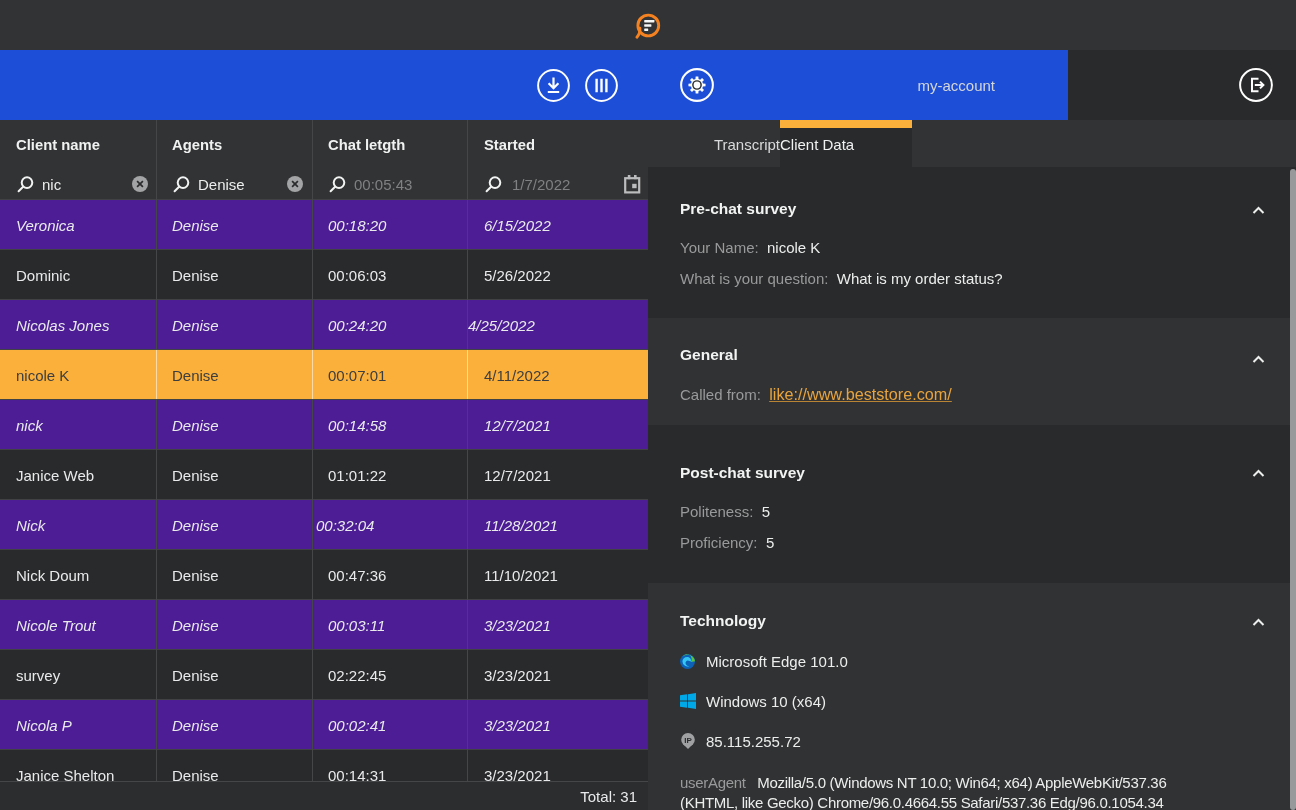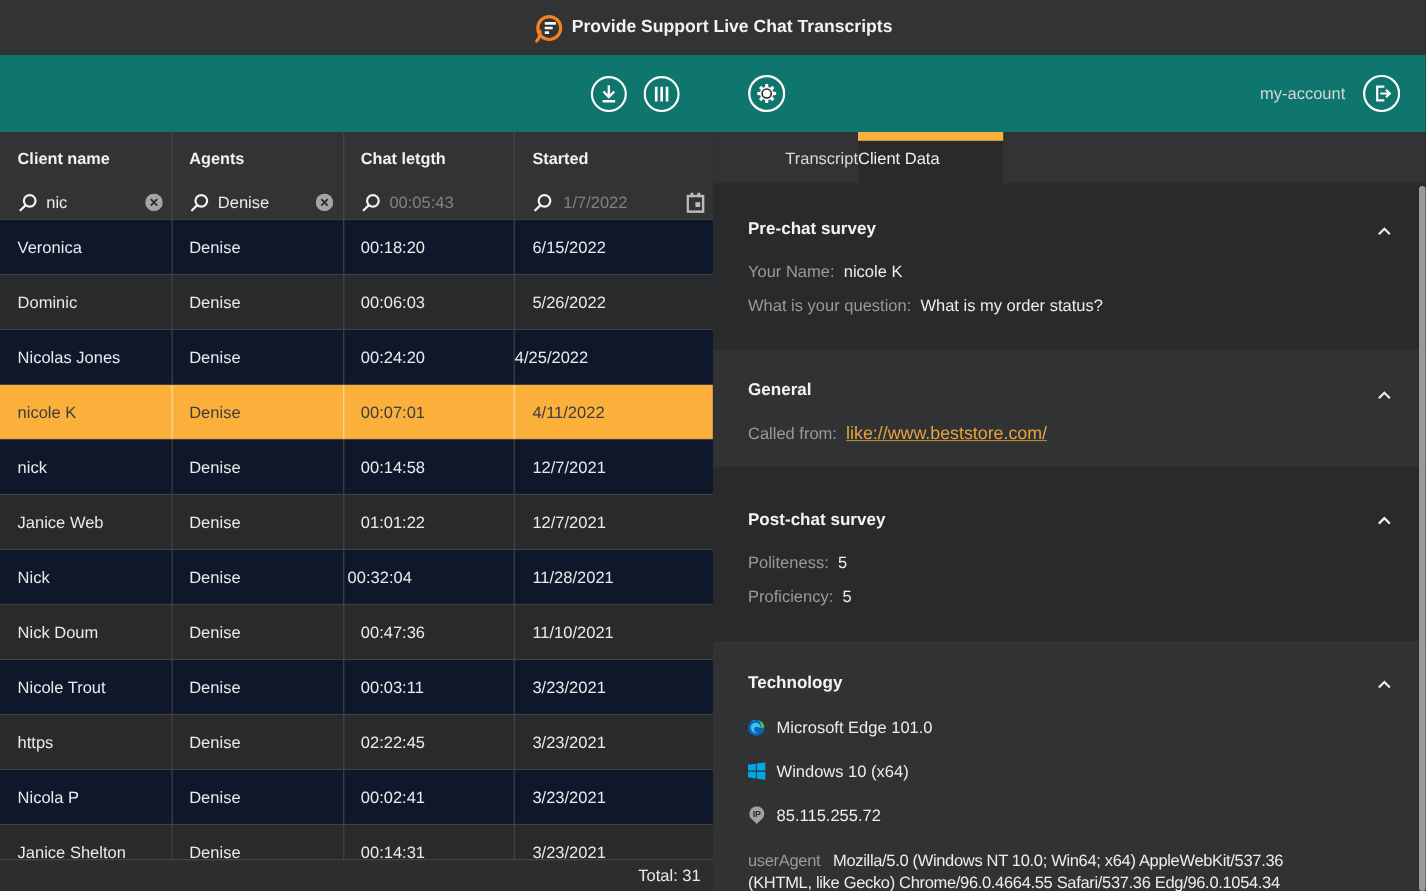--- a/index.html
+++ b/index.html
@@ -2,29 +2,29 @@
 <html><head>
 <meta charset="utf-8">
 <style>
 * { margin:0; padding:0; box-sizing:border-box; }
 html,body { width:1296px; height:810px; overflow:hidden; background:#292A2B;
   font-family:"Liberation Sans", sans-serif; }
 .abs { position:absolute; }
 #appbar { position:absolute; left:0; top:0; width:1296px; height:50px; background:#323334;
   display:flex; align-items:center; justify-content:center; gap:7px; }
 #appbar .title { color:#f2f3f3; font-size:16px; font-weight:bold; }
-#toolbar { position:absolute; left:0; top:50px; width:1296px; height:70px; background:#0f766e; }
+#toolbar { position:absolute; left:0; top:50px; width:1068px; height:70px; background:#1d4ed8; }
 #lheader { position:absolute; left:0; top:120px; width:648px; height:79px; background:#323334; }
 .colt { position:absolute; top:17px; font-size:14.8px; font-weight:bold; color:#f0f1f1; }
 .stext { position:absolute; top:56px; font-size:15px; color:#eceded; }
 .sph   { position:absolute; top:56px; font-size:15px; color:#7f8183; }
 .vsep { position:absolute; top:120px; width:1px; height:661px; background:#454647; z-index:5; }
 .row { position:absolute; left:0; width:648px; height:49px; z-index:1; }
 .rowline { position:absolute; left:0; width:648px; height:1px; background:#414243; z-index:2; }
-.rl { background:#0f172a; }
+.rl { background:#4c1d95;font-style:italic; }
 .rd { background:#292A2B; }
 .cell { position:absolute; top:17px; font-size:15px; color:#e9eaeb; white-space:pre; }
 #selrow { position:absolute; left:0; top:350px; width:648px; height:49px; background:#FBB03C; z-index:6; }
 #selrow .cell { color:#3C3D3E; }
 #selrow .wsep { position:absolute; top:0; width:1px; height:49px; background:rgba(255,255,255,0.55); }
 #lfooter { position:absolute; left:0; top:781px; width:648px; height:29px; background:#2C2D2E;
   border-top:1px solid #454647; z-index:7; }
 #lfooter span { position:absolute; right:11px; top:6px; font-size:15px; color:#e9eaeb; }
 #tabbar { position:absolute; left:648px; top:120px; width:648px; height:47px; background:#323334; }
 #tab1 { position:absolute; left:648px; top:136px; width:132px; text-align:right; font-size:15px; color:#d9dadb; }
@@ -45,21 +45,20 @@
 </head>
 <body>
 <div id="appbar">
   <svg width="28" height="28" viewBox="0 0 28 28" style="margin-top:1px">
     <circle cx="14.3" cy="13.5" r="10.4" fill="none" stroke="#F58220" stroke-width="2.9"></circle>
     <path d="M5.9 16.2 C 6.1 20.0 5.0 23.0 2.9 25.3" fill="none" stroke="#F58220" stroke-width="2.9" stroke-linecap="round"></path>
     <rect x="10.2" y="8.1" width="10.2" height="2.4" rx="0.4" fill="#f5f6f6"></rect>
     <rect x="10.2" y="12.3" width="7.2" height="2.4" rx="0.4" fill="#f5f6f6"></rect>
     <rect x="10.2" y="16.5" width="4" height="2.4" rx="0.4" fill="#f5f6f6"></rect>
   </svg>
-  <span class="title">Provide Support Live Chat Transcripts</span>
 </div>
 <div id="toolbar">
   <svg class="abs" style="left:537px;top:19px" width="33" height="33" viewBox="0 0 33 33">
     <circle cx="16.5" cy="16.5" r="15.4" fill="none" stroke="#fdfdfd" stroke-width="2"></circle>
     <path d="M16.5 8.5 V18.6 M11.6 14.2 L16.5 19.2 L21.4 14.2 M10.8 23 H22.2" fill="none" stroke="#fdfdfd" stroke-width="2.2"></path>
   </svg>
   <svg class="abs" style="left:585px;top:19px" width="33" height="33" viewBox="0 0 33 33">
     <circle cx="16.5" cy="16.5" r="15.4" fill="none" stroke="#fdfdfd" stroke-width="2"></circle>
     <path d="M11.6 9.8 V23.2 M16.5 9.8 V23.2 M21.4 9.8 V23.2" fill="none" stroke="#fdfdfd" stroke-width="2.4"></path>
   </svg>
@@ -179,21 +178,21 @@
   <span class="cell" style="left:328px">00:47:36</span>
   <span class="cell" style="left:484px">11/10/2021</span>
 </div>
 <div class="row rl" style="top:600px">
   <span class="cell" style="left:16px">Nicole Trout</span>
   <span class="cell" style="left:172px">Denise</span>
   <span class="cell" style="left:328px">00:03:11</span>
   <span class="cell" style="left:484px">3/23/2021</span>
 </div>
 <div class="row rd" style="top:650px">
-  <span class="cell" style="left:16px">https</span>
+  <span class="cell" style="left:16px">survey</span>
   <span class="cell" style="left:172px">Denise</span>
   <span class="cell" style="left:328px">02:22:45</span>
   <span class="cell" style="left:484px">3/23/2021</span>
 </div>
 <div class="row rl" style="top:700px">
   <span class="cell" style="left:16px">Nicola P</span>
   <span class="cell" style="left:172px">Denise</span>
   <span class="cell" style="left:328px">00:02:41</span>
   <span class="cell" style="left:484px">3/23/2021</span>
 </div>

